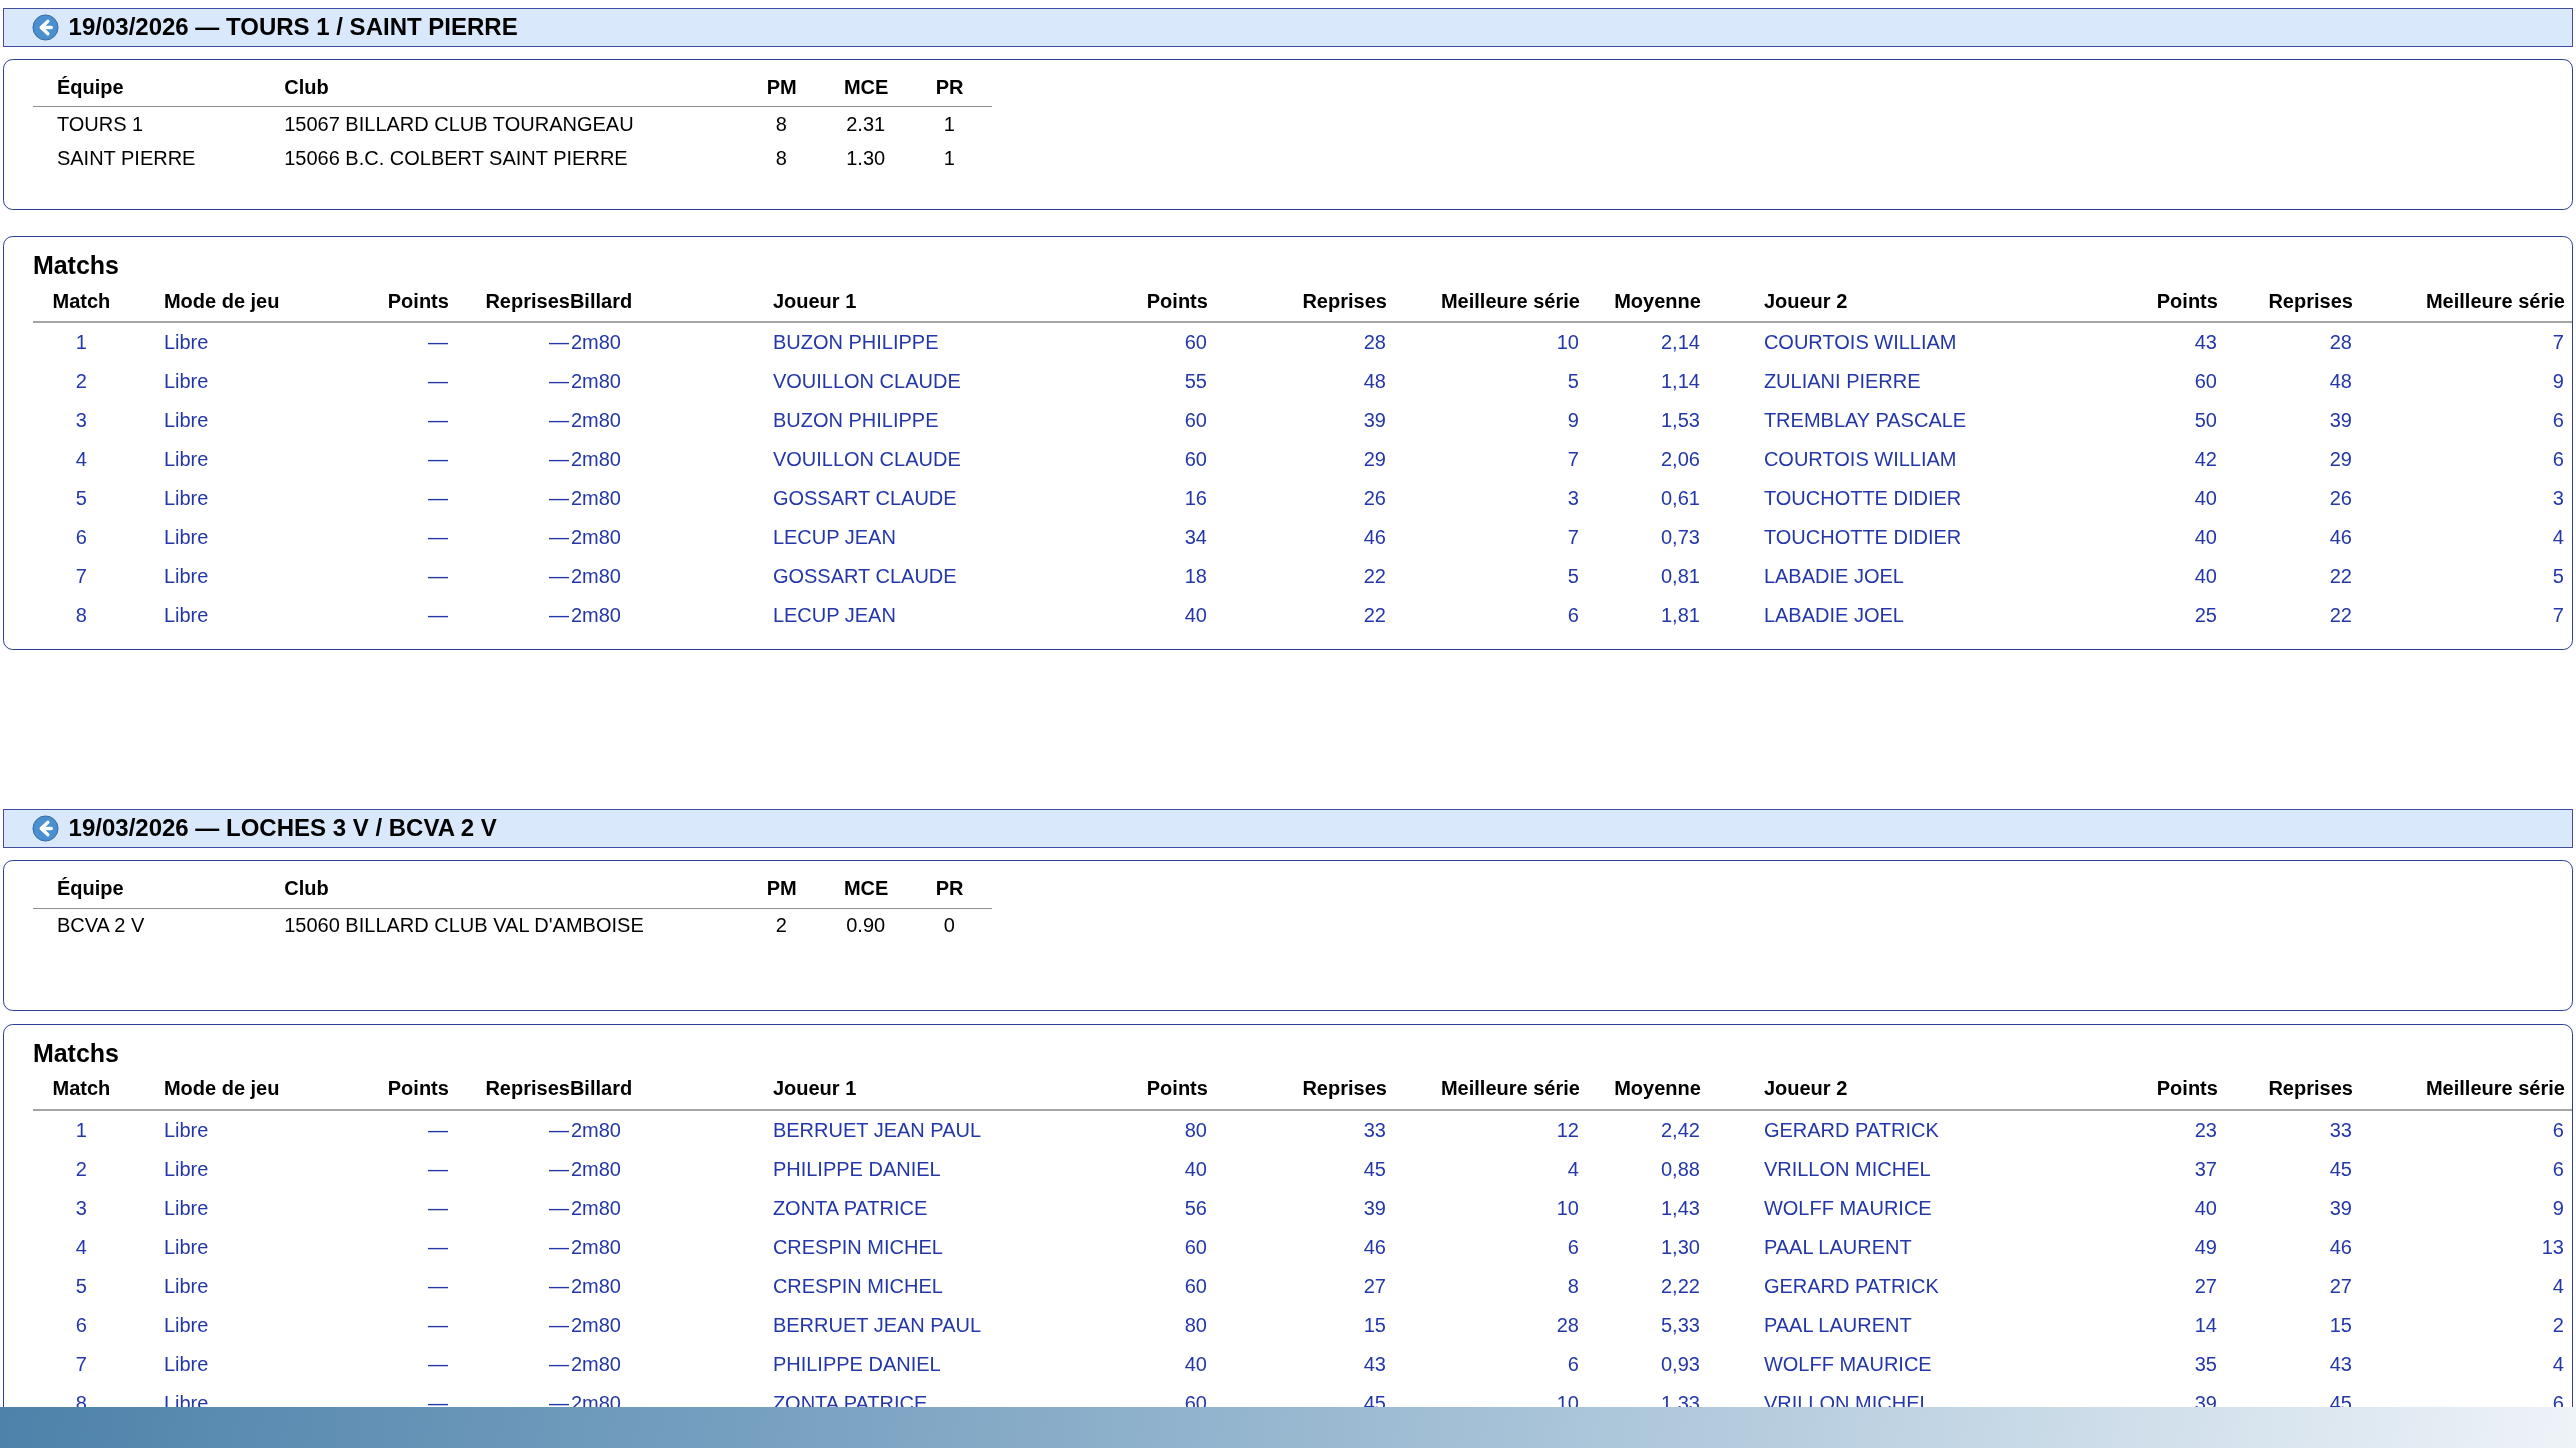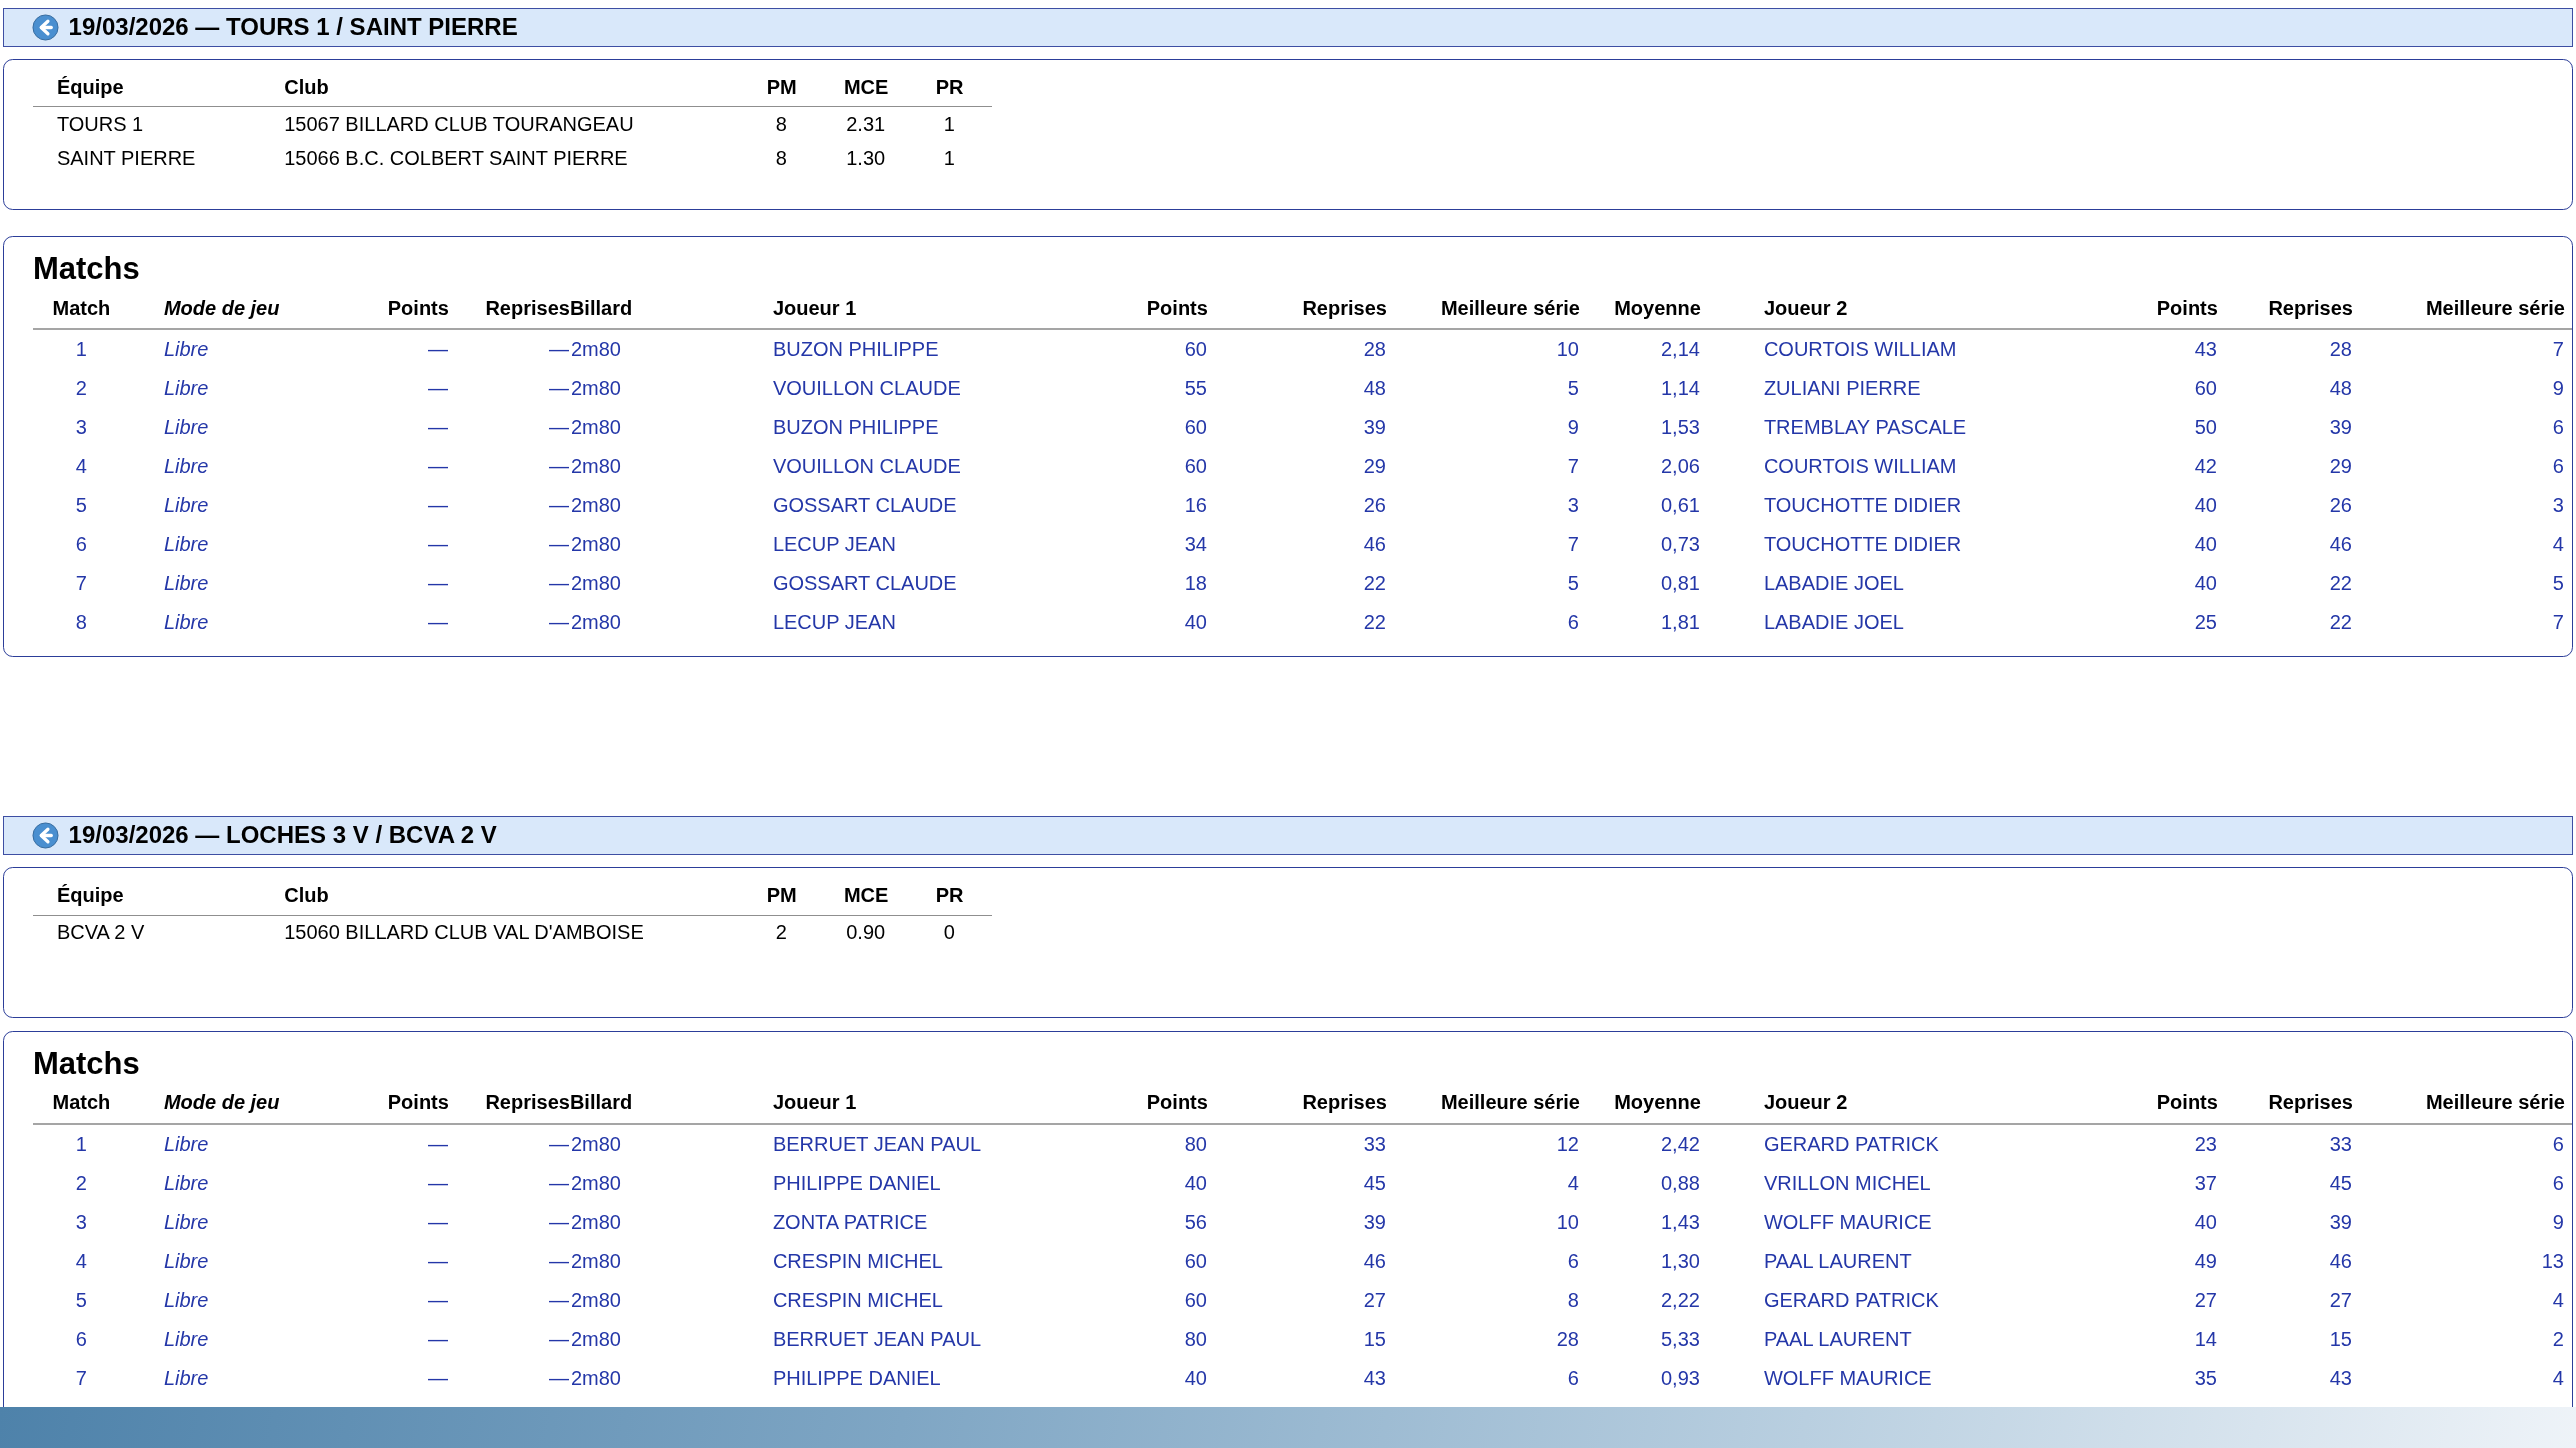--- a/index.html
+++ b/index.html
@@ -16,39 +16,39 @@
   }
   .section-header .back{width:27px;height:27px;display:inline-flex;margin-right:9.7px;cursor:pointer;}
   .section-header .title{font-weight:bold;font-size:24px;color:#000;}
   
   .box{
     margin:0 2.9px;border:1.9px solid #2c3e99;border-radius:9.7px;
     background:#fff;box-sizing:border-box;overflow:hidden;
   }
   .team-box{height:151px;padding-top:9.7px;}
   .match-box{padding:9.7px 0 13.5px 0;}
-  .match-title{font-weight:bold;font-size:31px;margin:3.9px 0 5.8px 29px;}
+  .match-title{font-weight:bold;font-size:25px;margin:3.9px 0 5.8px 29px;}
   table{border-collapse:collapse;table-layout:fixed;}
   th{font-weight:bold;font-size:20px;color:#000000;white-space:nowrap;overflow:hidden;}
   td{font-size:20px;white-space:nowrap;overflow:hidden;}
   
   .team-table{margin-left:29px;width:916px;}
   .team-table th{border-bottom:1.9px solid #8f8f8f;padding:5.8px 0 7.7px 0;text-align:left;}
   .team-table td{height:32px;color:#000;}
   .team-table th:nth-child(1),.team-table td:nth-child(1){width:208px;padding-left:24px;}
   .team-table th:nth-child(2),.team-table td:nth-child(2){width:454px;padding-left:19.3px;}
   .team-table th:nth-child(3),.team-table td:nth-child(3){width:87px;text-align:center;padding-left:0;}
   .team-table th:nth-child(4),.team-table td:nth-child(4){width:82px;text-align:center;padding-left:0;}
   .team-table th:nth-child(5),.team-table td:nth-child(5){width:85px;text-align:center;padding-left:0;}
   
   .match-table{margin-left:29px;width:2521px;}
   .match-table th{border-bottom:2.9px solid #a5a5a5;padding:3.9px 0 8.7px 0;}
   .match-table td{height:37px;color:#2437a8;}
   .match-table th:nth-child(1),.match-table td:nth-child(1){width:97px;text-align:center;}
-  .match-table th:nth-child(2),.match-table td:nth-child(2){width:135px;text-align:left;padding-left:34px;font-style:italic;}
+  .match-table th:nth-child(2),.match-table td:nth-child(2){width:135px;text-align:left;padding-left:34px;}
   .match-table th:nth-child(3),.match-table td:nth-child(3){width:150px;text-align:right;}
   .match-table th:nth-child(4),.match-table td:nth-child(4){width:121px;text-align:right;}
   .match-table th:nth-child(5),.match-table td:nth-child(5){width:135px;text-align:left;}
   .match-table th:nth-child(6),.match-table td:nth-child(6){width:338px;text-align:left;padding-left:68px;}
   .match-table th:nth-child(7),.match-table td:nth-child(7){width:97px;text-align:right;}
   .match-table th:nth-child(8),.match-table td:nth-child(8){width:179px;text-align:right;}
   .match-table th:nth-child(9),.match-table td:nth-child(9){width:193px;text-align:right;}
   .match-table th:nth-child(10),.match-table td:nth-child(10){width:121px;text-align:right;}
   .match-table th:nth-child(11),.match-table td:nth-child(11){width:338px;text-align:left;padding-left:63px;}
   .match-table th:nth-child(12),.match-table td:nth-child(12){width:116px;text-align:right;}

